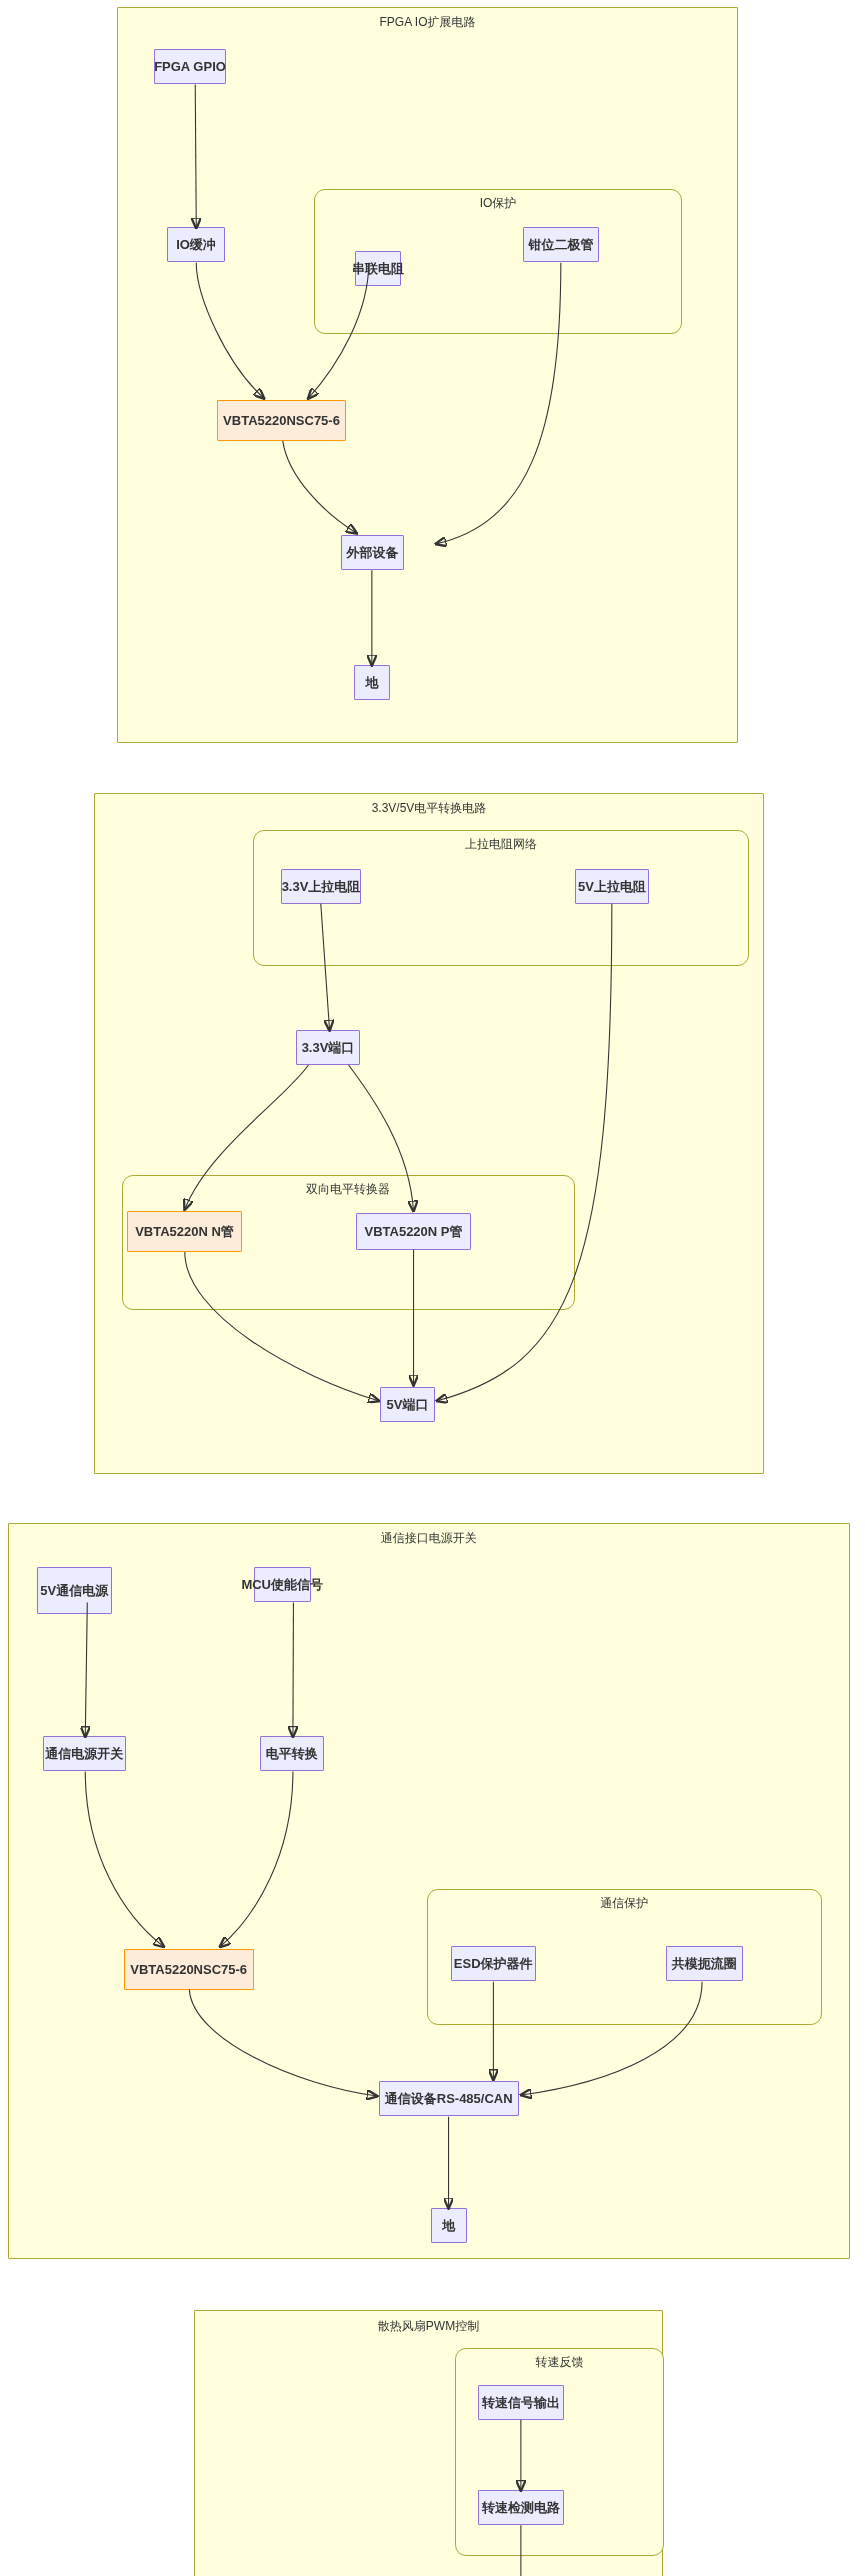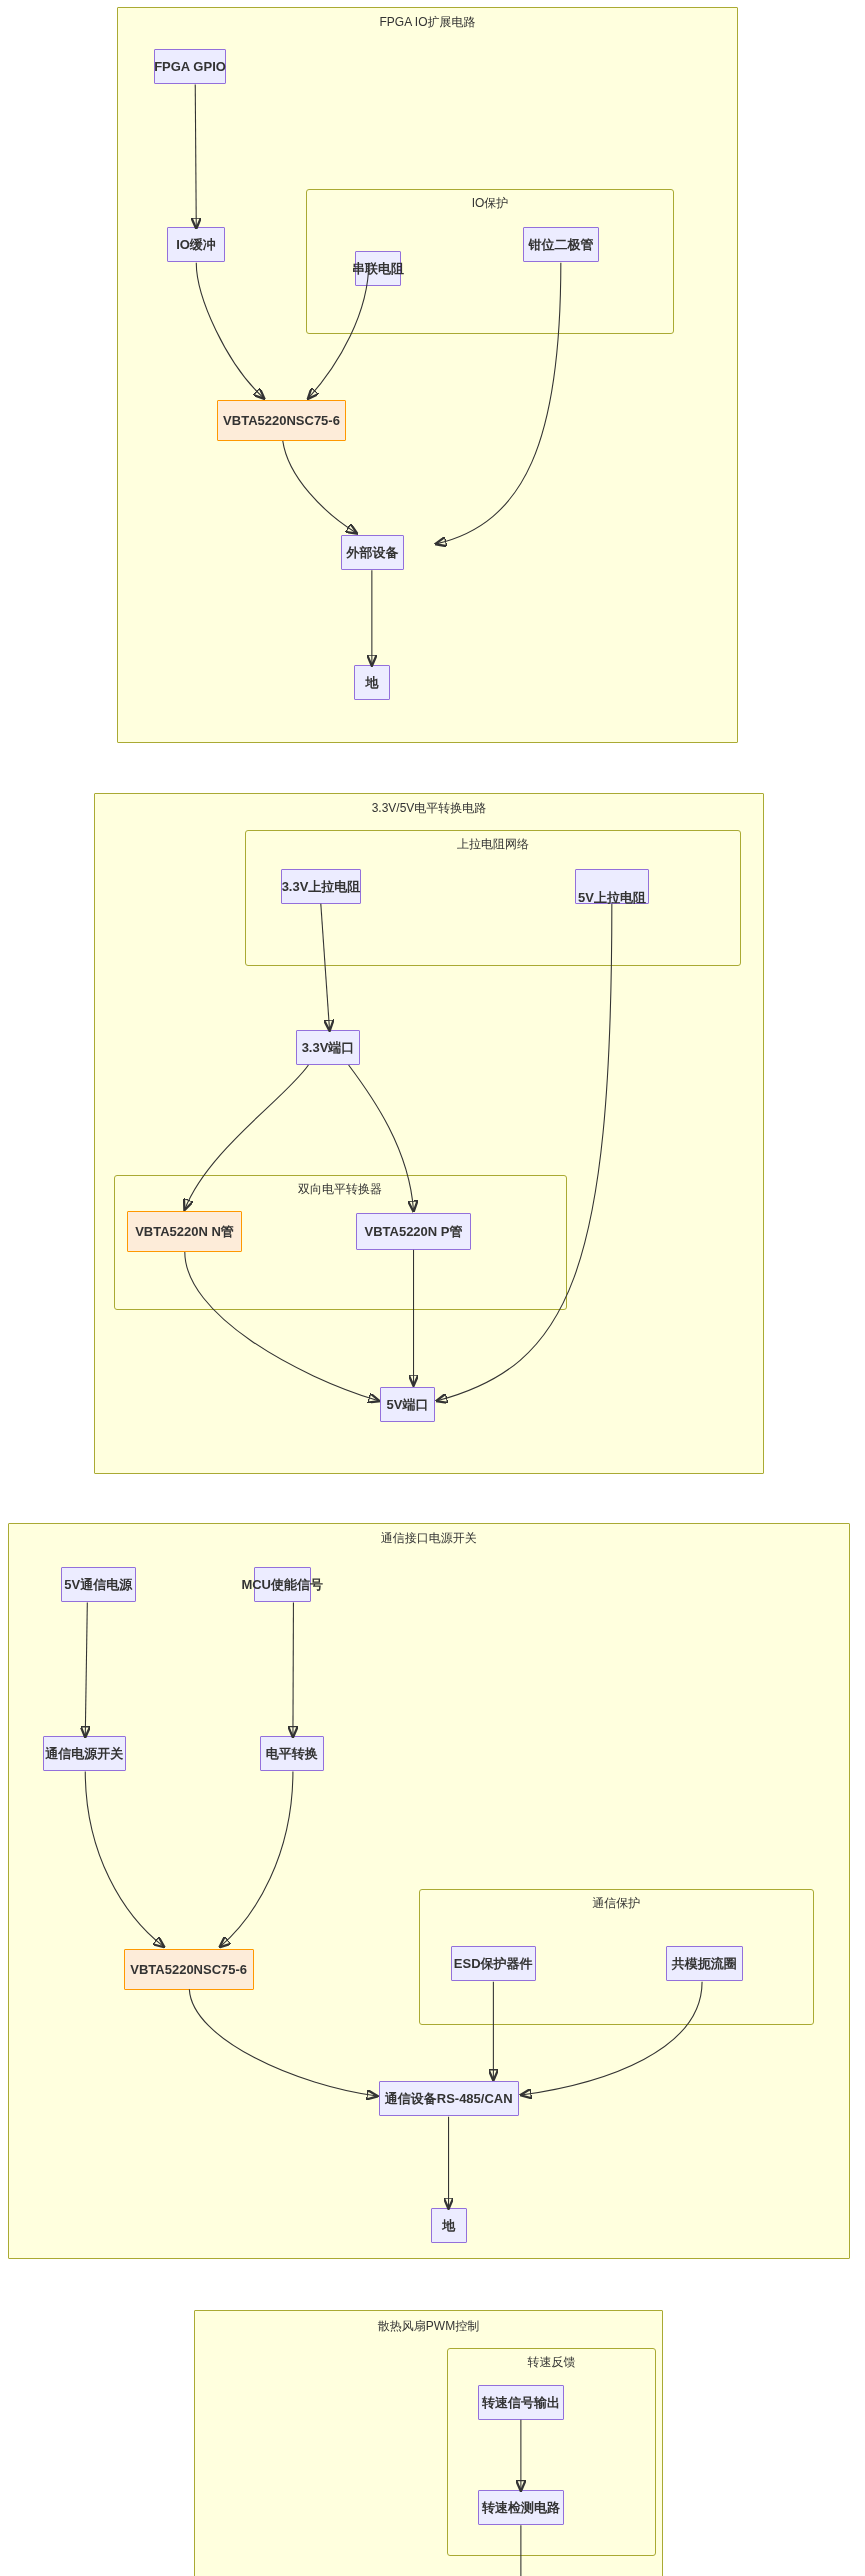--- a/index.html
+++ b/index.html
@@ -19,21 +19,22 @@
     box-sizing: border-box;
     background: #ffffde;
     border: 1px solid #aaaa33;
     border-radius: 1px;
   }
   .cluster {
     position: absolute;
     box-sizing: border-box;
     background: #ffffde;
     border: 0.7px solid #aaaa33;
-    border-radius: 3px;
+    border-radius: 11px;
+    margin-left: 8px;
   }
   .cluster-title, .diagram-title {
     position: absolute;
     left: 0;
     right: 0;
     text-align: center;
     color: #333333;
     font-size: 12px;
     line-height: 12.4px;
     white-space: nowrap;
@@ -124,21 +125,21 @@
   <div class="cluster" style="left:150px; top:36px; width:496px; height:136px;">
     <div class="cluster-title" style="top:7.2px;">上拉电阻网络</div>
   </div>
   <div class="cluster" style="left:18.5px; top:381px; width:453px; height:135px;">
     <div class="cluster-title" style="top:7.2px;">双向电平转换器</div>
   </div>
 
   <div class="node" style="left:186px; top:75px; width:80px; height:35px;">
     <span>3.3V上拉电阻</span>
   </div>
-  <div class="node" style="left:480px; top:75px; width:74px; height:35px;align-items:flex-end;">
+  <div class="node" style="left:480px; top:75px; width:74px; height:35px;">
     <span>5V上拉电阻</span>
   </div>
   <div class="node" style="left:201px; top:236px; width:64px; height:35px;">
     <span>3.3V端口</span>
   </div>
   <div class="node highlight" style="left:32px; top:417px; width:115px; height:41px;">
     <span>VBTA5220N N管</span>
   </div>
   <div class="node" style="left:261px; top:419px; width:115px; height:37px;">
     <span>VBTA5220N P管</span>
@@ -162,21 +163,21 @@
   </svg>
 </div>
 
 <div class="diagram" style="left:7.7px; top:1523px; width:842px; height:736px;">
   <div class="diagram-title" style="top:8.2px;">通信接口电源开关</div>
 
   <div class="cluster" style="left:410px; top:365px; width:395px; height:136px;">
     <div class="cluster-title" style="top:7.2px;">通信保护</div>
   </div>
 
-  <div class="node" style="left:52px; top:43px; width:75px; height:35px;">
+  <div class="node" style="left:28px; top:43px; width:75px; height:47px;">
     <span>5V通信电源</span>
   </div>
   <div class="node" style="left:245px; top:43px; width:57px; height:35px;">
     <span>MCU使能信号</span>
   </div>
   <div class="node" style="left:34px; top:212px; width:83px; height:35px;">
     <span>通信电源开关</span>
   </div>
   <div class="node" style="left:251px; top:212px; width:64px; height:35px;">
     <span>电平转换</span>

